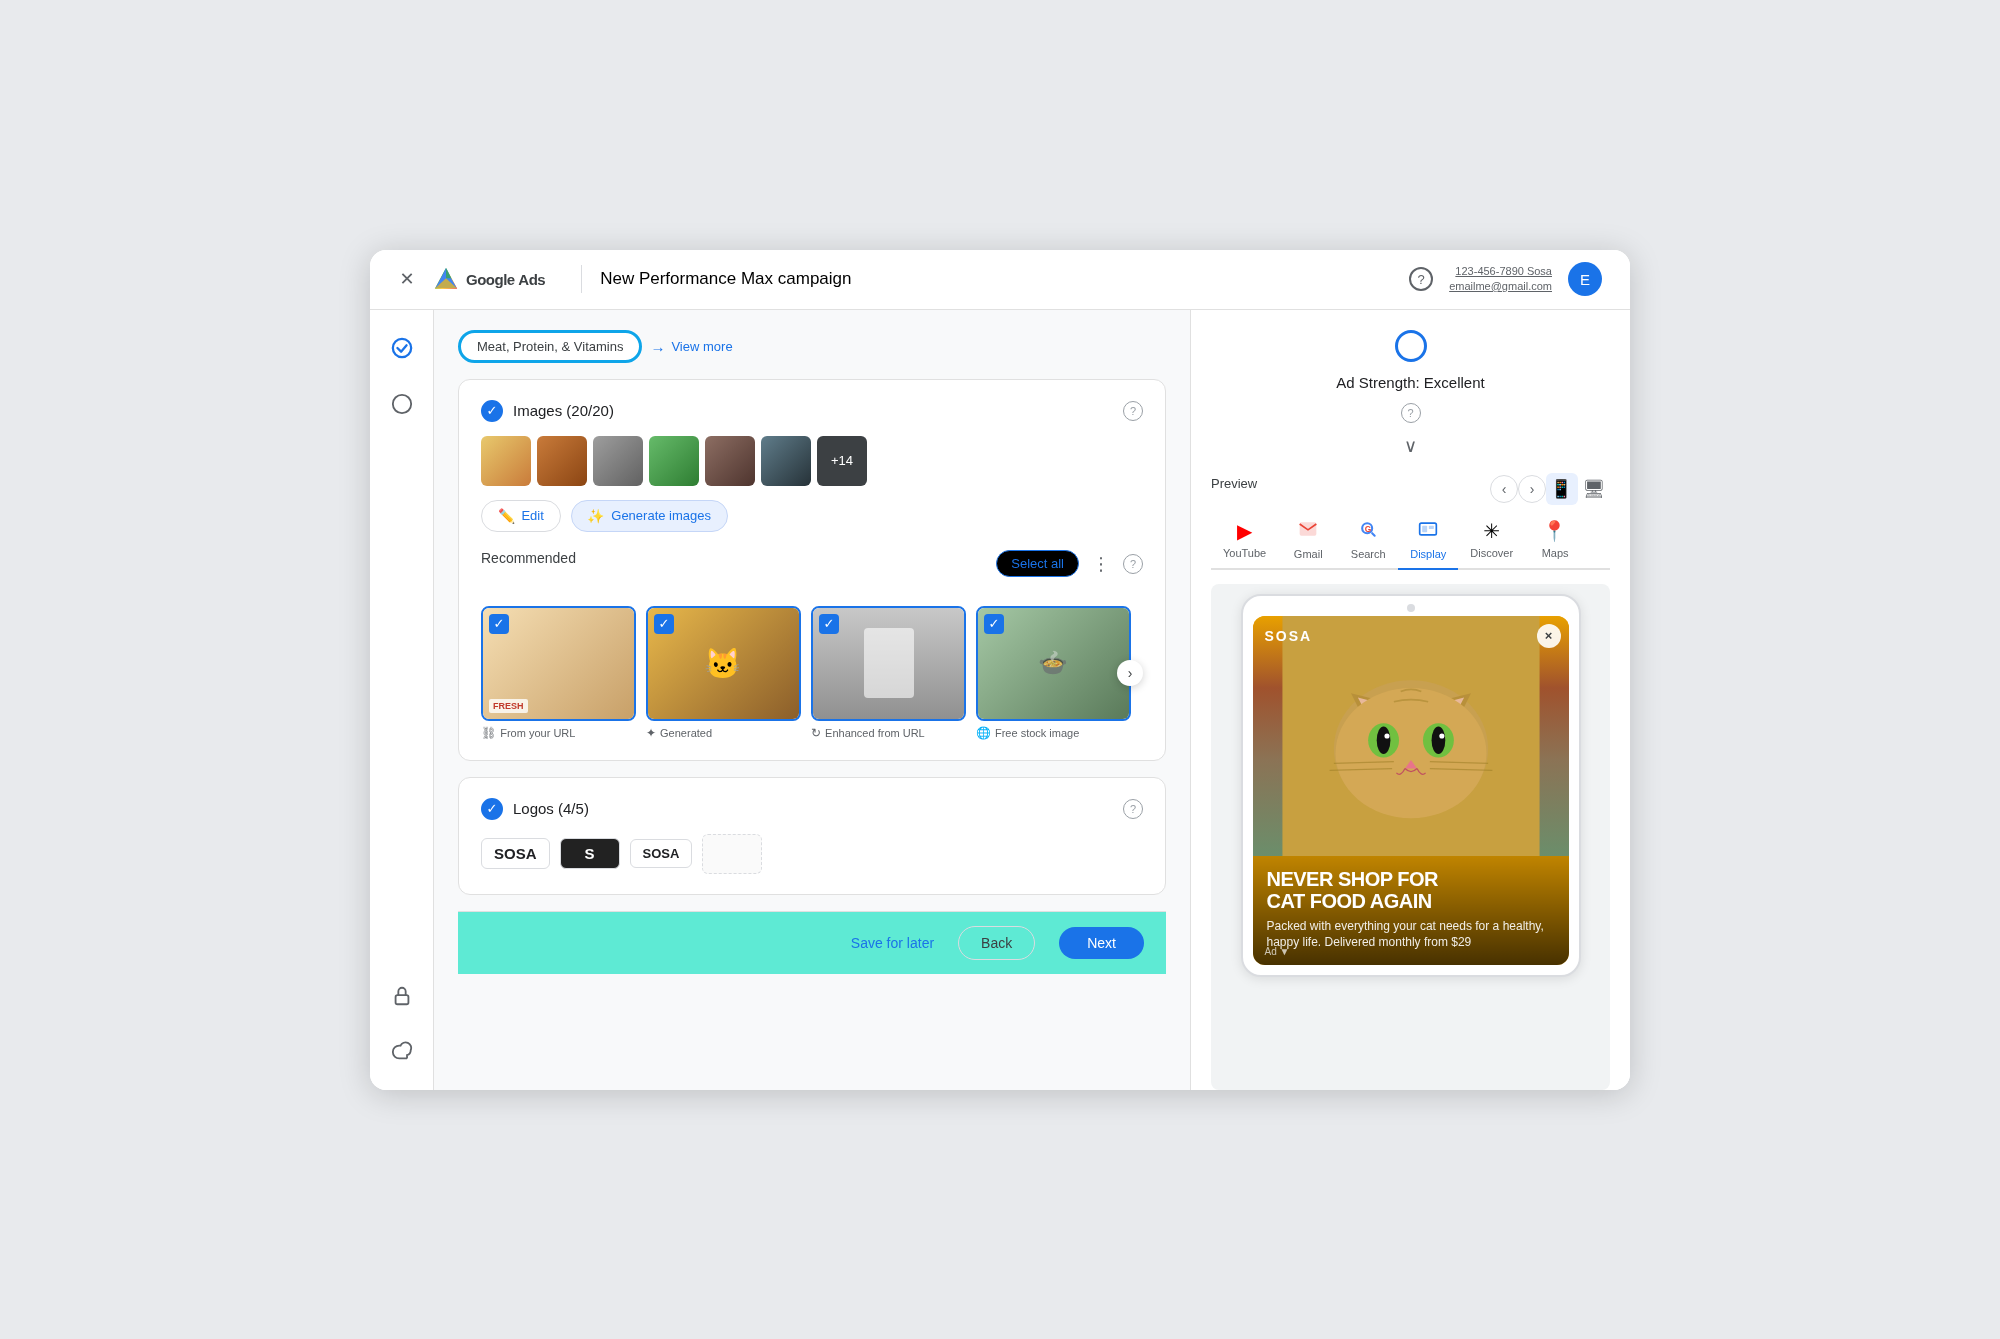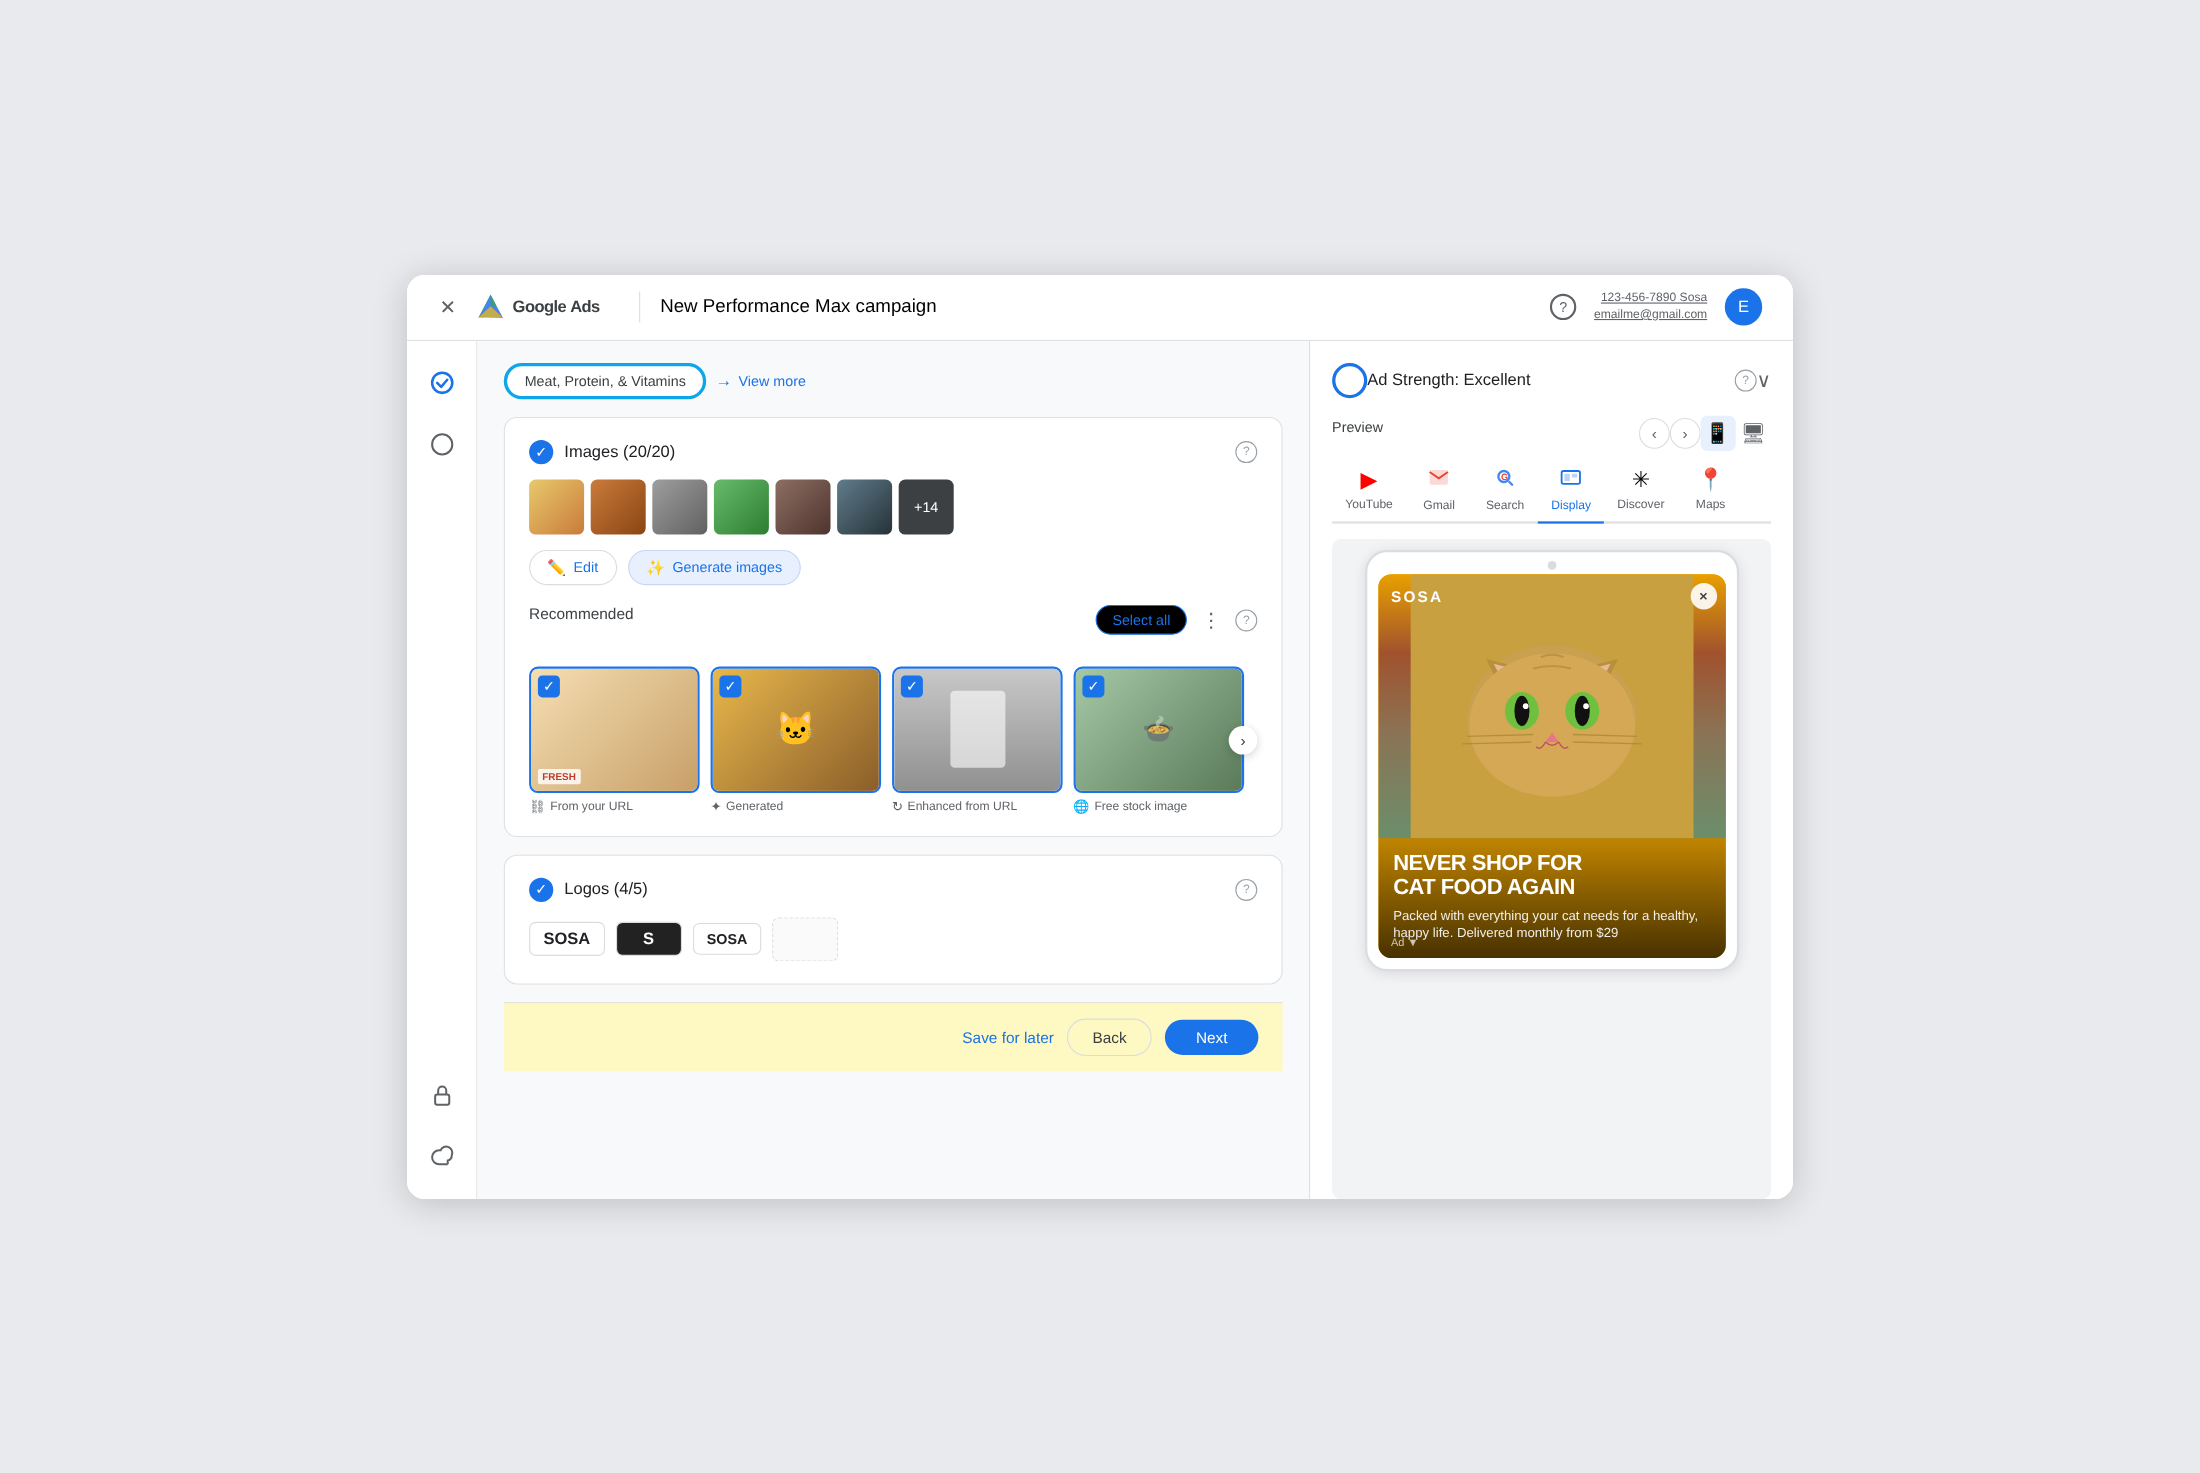--- a/index.html
+++ b/index.html
@@ -361,43 +361,44 @@
       width: 60px; height: 40px;
       border: 1px dashed #dadce0;
       border-radius: 6px;
       background: #fafafa;
     }
     
     .footer {
       display: flex;
       align-items: center;
       justify-content: flex-end;
-      gap: 12px;
+      gap: 24px;
       padding: 14px 22px;
       border-top: 1px solid #e0e0e0;
-      background: #fef9c3;
+      background: #5eead4;
       flex-shrink: 0;
     }
     .btn-text { background: none; border: none; color: #1a73e8; font-size: 14px; cursor: pointer; font-weight: 500; }
     .btn-back { background: none; border: 1px solid #dadce0; border-radius: 20px; padding: 8px 22px; font-size: 14px; color: #3c4043; cursor: pointer; }
     .btn-next { background: #1a73e8; border: none; border-radius: 20px; padding: 8px 28px; font-size: 14px; color: #fff; cursor: pointer; font-weight: 500; }
 
     
     .right-panel {
       width: 440px;
       background: #fff;
       border-left: 1px solid #e0e0e0;
       display: flex;
       flex-direction: column;
       padding: 20px 20px 0 20px;
       flex-shrink: 0;
     }
     .ad-strength-row {
-      display: flex; align-items: center; 
+      display: flex; align-items: center; gap: 12px;
       margin-bottom: 16px;
+      flex-direction: column;
     }
     .ad-strength-circle {
       width: 32px; height: 32px;
       border: 3px solid #1a73e8;
       border-radius: 50%;
       flex-shrink: 0;
     }
     .ad-strength-text {
       font-size: 15px;
       font-weight: 500;

